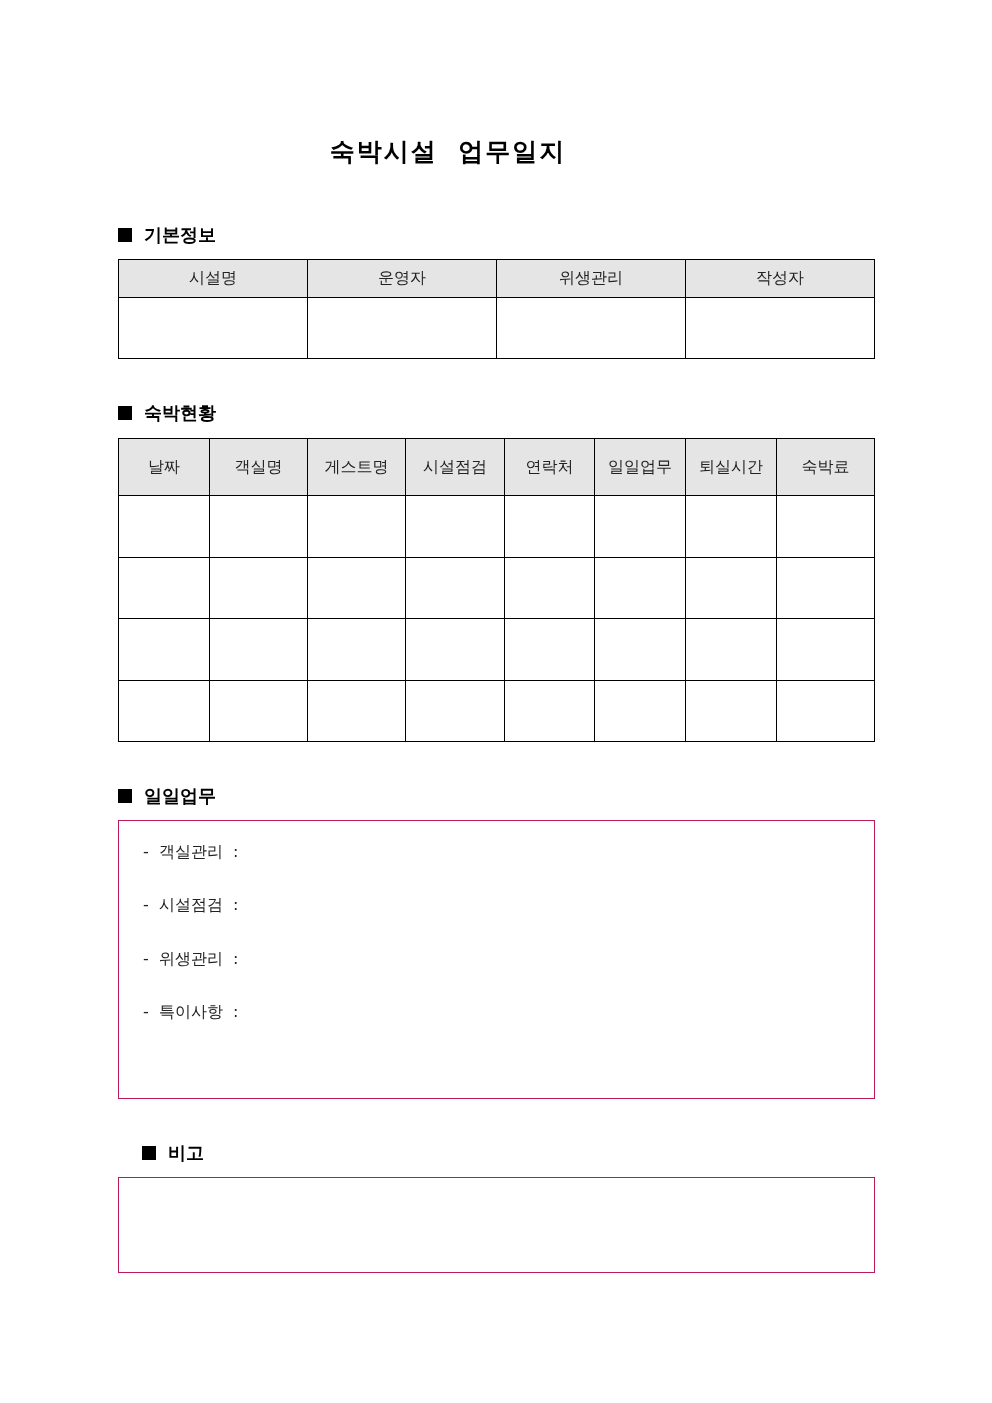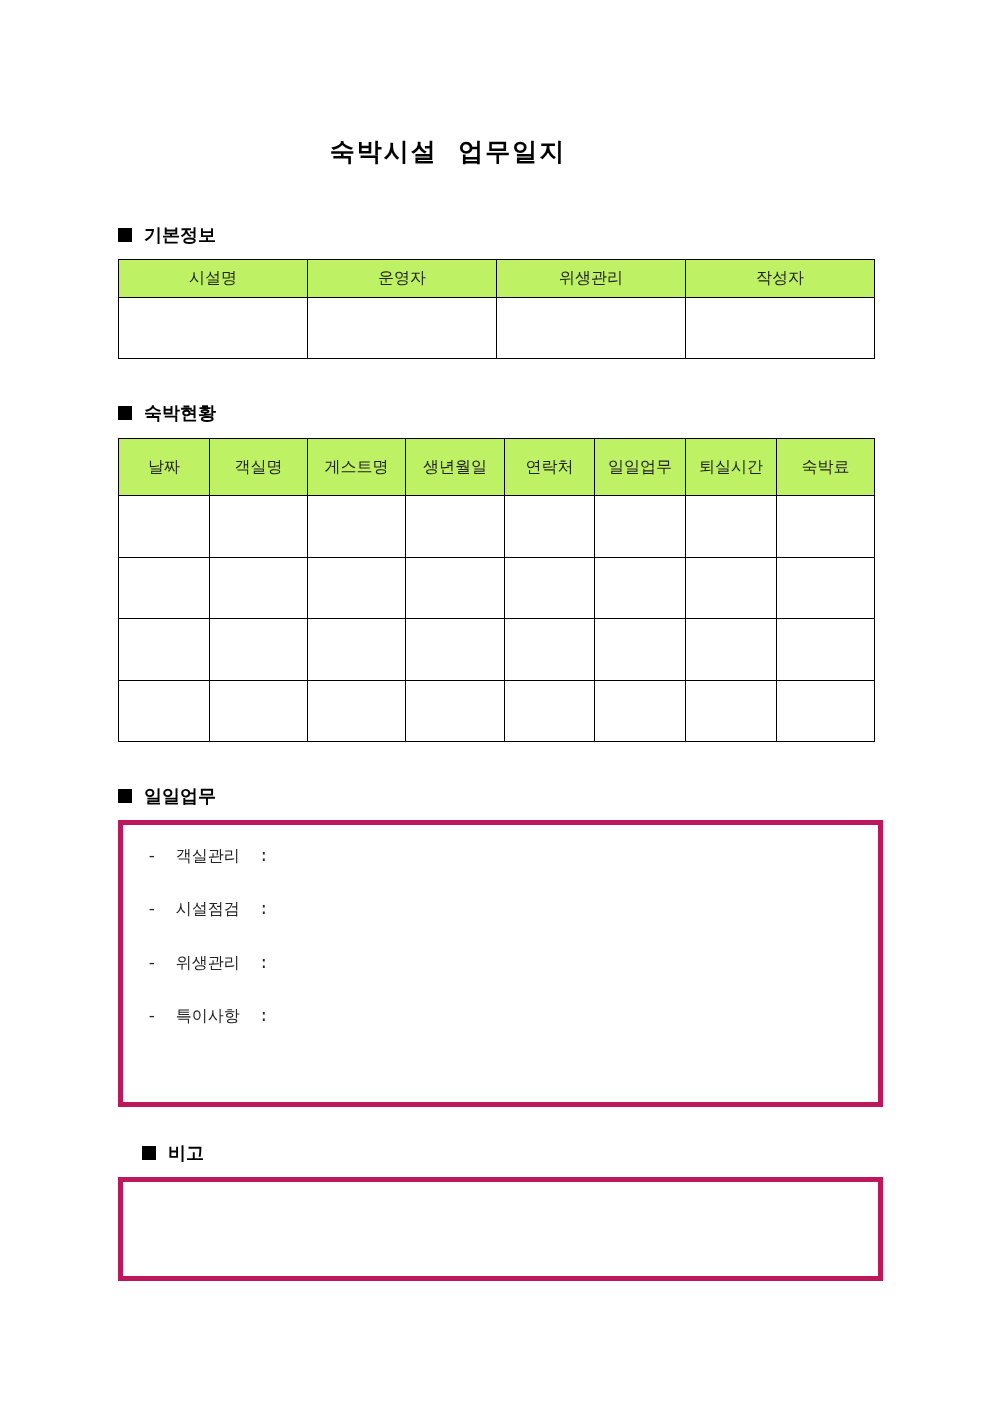--- a/index.html
+++ b/index.html
@@ -21,29 +21,29 @@
       margin-right: 12px;
     }
     table.grid {
       position: absolute; left: 118px; width: 757px;
       border-collapse: collapse; table-layout: fixed;
     }
     table.grid td, table.grid th {
       border: 1px solid #000; padding: 0; text-align: center;
       font-weight: normal; font-size: 16px; color: #222;
     }
-    table.grid th { background: #bef264; }
+    table.grid th { background: #e5e5e5; }
     #info { top: 259px; }
     #info th { height: 37px; }
     #info td { height: 60px; }
     #stay { top: 438px; padding-left: 32px; }
     #stay th { height: 56px; }
     #stay td { height: 60.5px; }
     .box {
-      position: absolute; left: 118px; width: 755px; border: 5px solid #be185d; font-family: Liberation Mono, monospace;
+      position: absolute; left: 118px; width: 755px; border: 1px solid #be185d;
     }
     #daily { top: 820px; height: 277px; }
     #remark { top: 1177px; height: 94px; }
     .duty {
       position: absolute; left: 24px; font-size: 16px; color: #222; white-space: pre;
     }
   </style>
 </head>
 <body>
 
@@ -89,21 +89,21 @@
     <col style="width:90px">
       <col style="width:91px">
       <col style="width:91px">
       <col style="width:98px">
   </colgroup>
   <tbody>
       <tr>
     <th>날짜</th>
     <th>객실명</th>
     <th>게스트명</th>
-    <th>생년월일</th>
+    <th>시설점검</th>
     <th>연락처</th>
     <th>일일업무</th>
     <th>퇴실시간</th>
     <th>숙박료</th>
   </tr>
   <tr>
     <td></td>
     <td></td>
     <td></td>
     <td></td>

